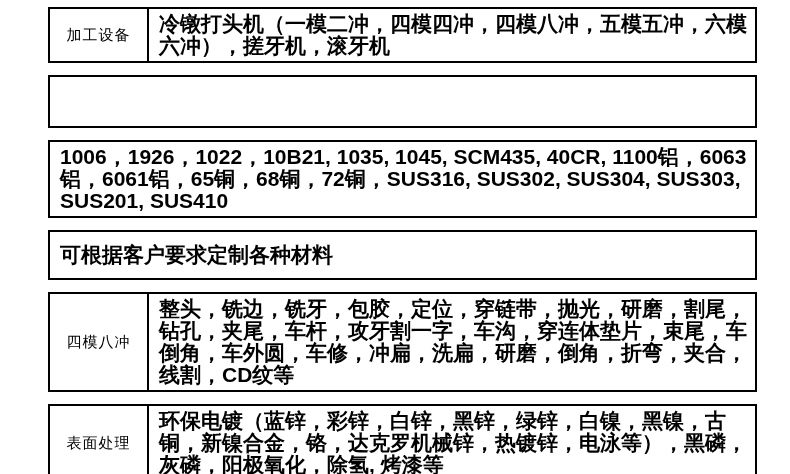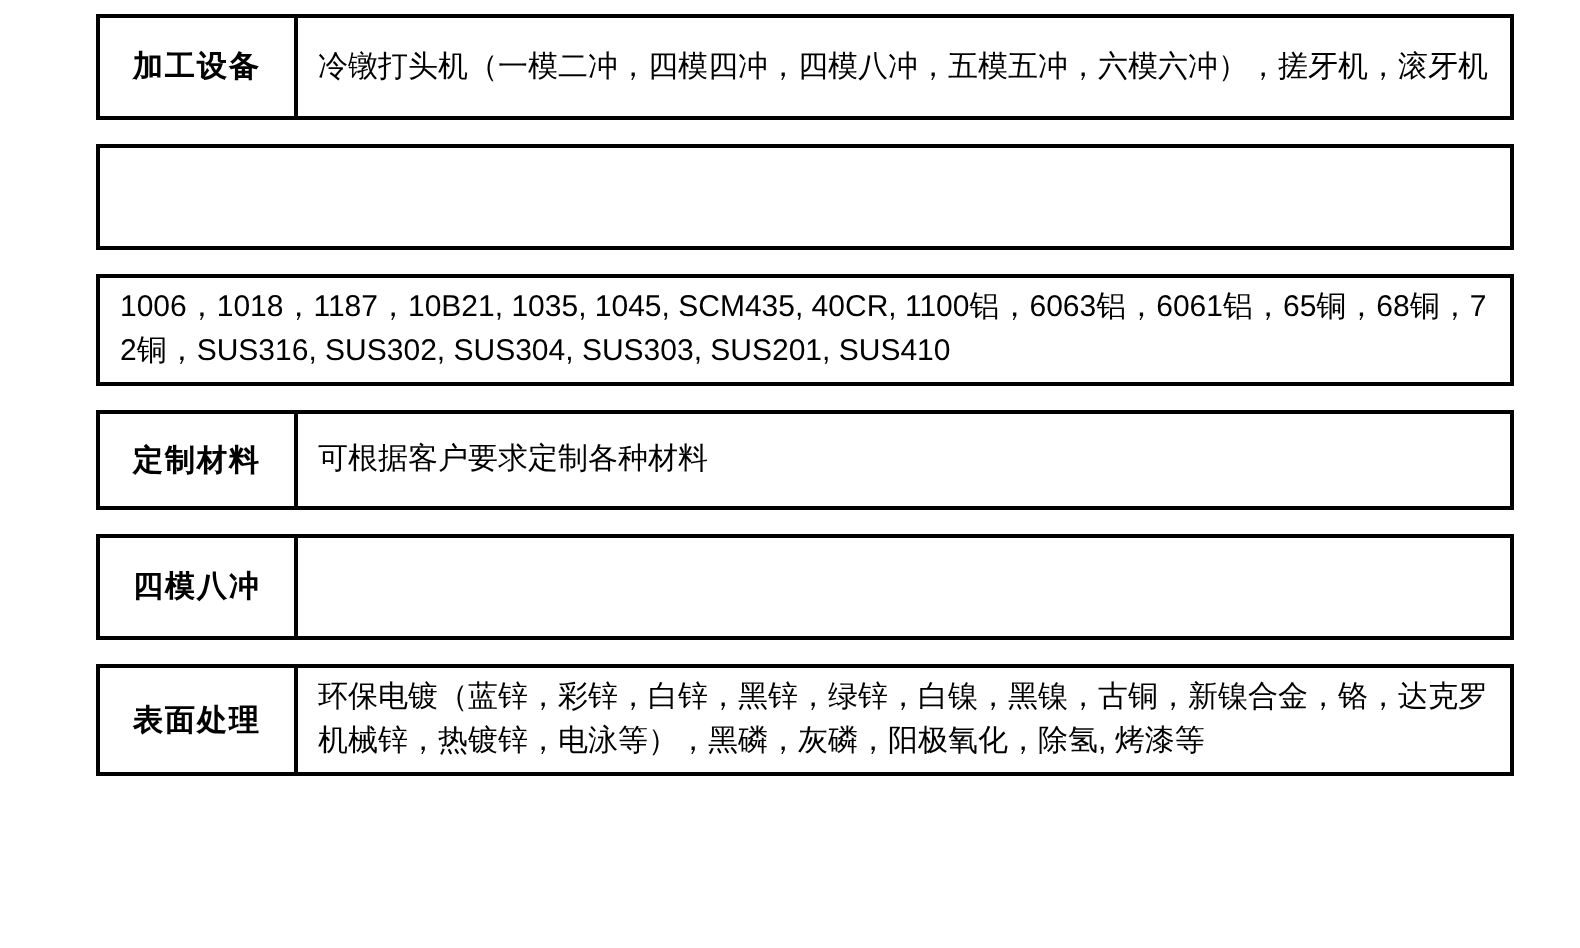--- a/index.html
+++ b/index.html
@@ -39,59 +39,59 @@
   }
   .row:last-child { margin-bottom: 0; }
   .cell-label {
     flex: 0 0 99px;
     width: 99px;
     border-right: 2px solid var(--border-color);
     display: flex;
     align-items: center;
     justify-content: center;
     font-size: 15px;
-    font-weight: bold;
+    font-weight: normal;
     letter-spacing: 1px;
     text-align: right;
     padding: 2px;
   }
   .cell-content {
     flex: 1 1 auto;
     display: flex;
     align-items: center;
     padding: 4px 8px 4px 10px;
-    font-size: 15px;
-    font-weight: normal;
+    font-size: 21px;
+    font-weight: bold;
     line-height: 22px;
     word-break: break-all;
   }
 </style>
 </head>
 <body>
 
 <div class="spec-table" id="spec-table">
   <div class="row">
     <div class="cell-label">加工设备</div>
     <div class="cell-content">冷镦打头机（一模二冲，四模四冲，四模八冲，五模五冲，六模六冲），搓牙机，滚牙机</div>
   </div>
 
   <div class="row">
   </div>
 
 
   <div class="row">
-    <div class="cell-content">1006，1018，1187，10B21, 1035, 1045, SCM435, 40CR, 1100铝，6063铝，6061铝，65铜，68铜，72铜，SUS316, SUS302, SUS304, SUS303, SUS201, SUS410</div>
+    <div class="cell-content">1006，1926，1022，10B21, 1035, 1045, SCM435, 40CR, 1100铝，6063铝，6061铝，65铜，68铜，72铜，SUS316, SUS302, SUS304, SUS303, SUS201, SUS410</div>
   </div>
 
   <div class="row">
-    <div class="cell-label">定制材料</div>
     <div class="cell-content">可根据客户要求定制各种材料</div>
   </div>
 
   <div class="row">
     <div class="cell-label">四模八冲</div>
+    <div class="cell-content">整头，铣边，铣牙，包胶，定位，穿链带，抛光，研磨，割尾，钻孔，夹尾，车杆，攻牙割一字，车沟，穿连体垫片，束尾，车倒角，车外圆，车修，冲扁，洗扁，研磨，倒角，折弯，夹合，线割，CD纹等</div>
   </div>
 
   <div class="row">
     <div class="cell-label">表面处理</div>
     <div class="cell-content">环保电镀（蓝锌，彩锌，白锌，黑锌，绿锌，白镍，黑镍，古铜，新镍合金，铬，达克罗机械锌，热镀锌，电泳等），黑磷，灰磷，阳极氧化，除氢, 烤漆等</div>
   </div>
 </div>
 
 </body></html>

